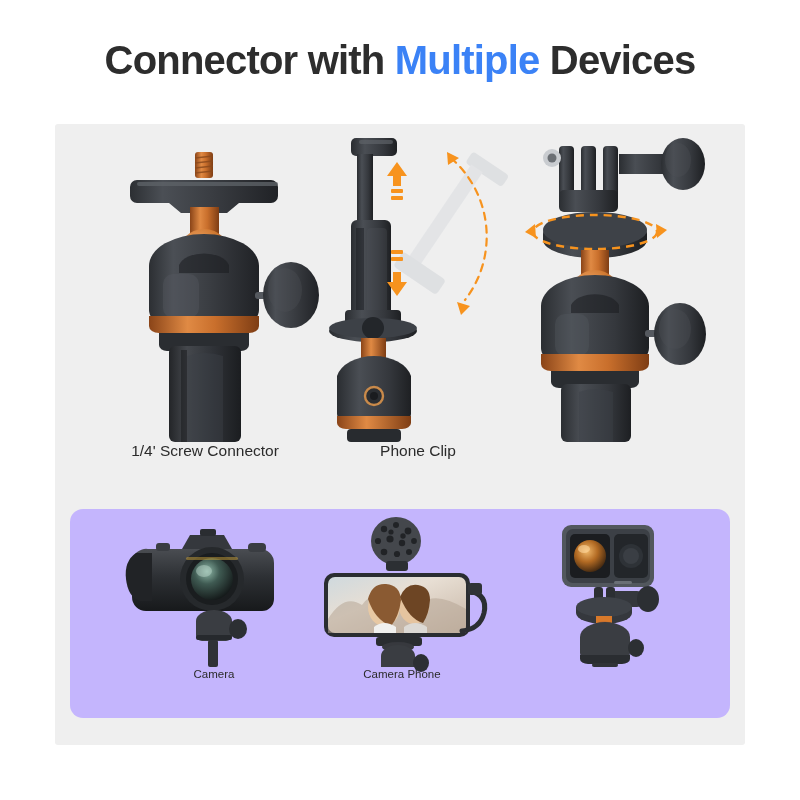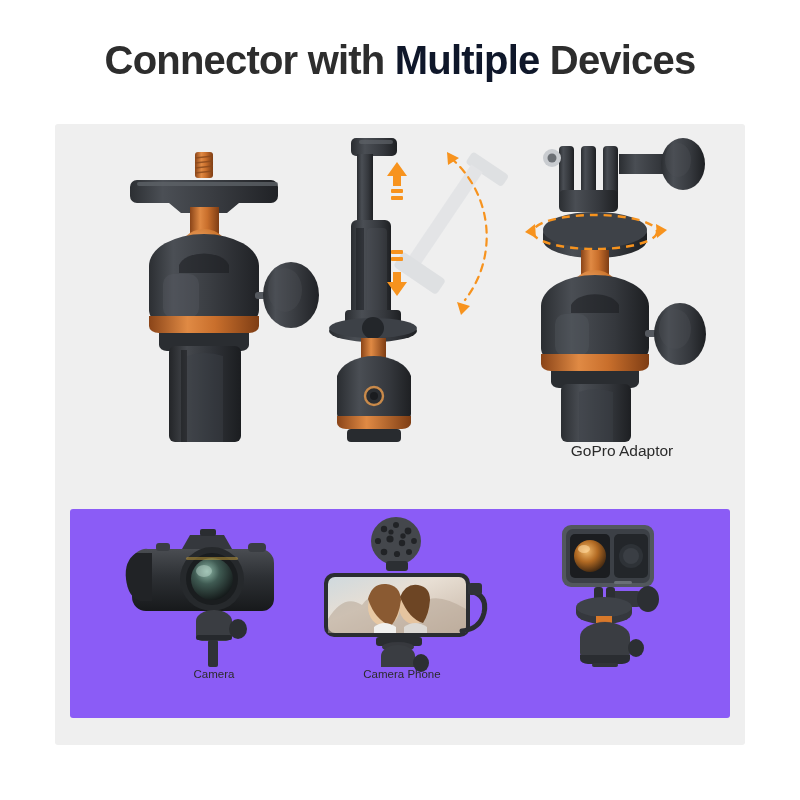--- a/index.html
+++ b/index.html
@@ -11,21 +11,21 @@
   }
   .page { position: relative; width: 800px; height: 800px; background: #fff; }
 
   
   .title {
     position: absolute; left: 0; top: 38px; width: 800px;
     text-align: center;
     font-size: 40px; font-weight: bold; letter-spacing: -0.8px;
     color: #2d2d2d; white-space: nowrap;
   }
-  .title .hl { color: #0f172a; }
+  .title .hl { color: #3b82f6; }
 
   
   .gray-panel {
     position: absolute; left: 55px; top: 124px;
     width: 690px; height: 621px;
     background: #efefef; border-radius: 3px;
   }
 
   
   .acc-row {
@@ -35,21 +35,21 @@
   .acc-art  { position: absolute; left: 0; top: 0; width: 100%; height: 318px; }
   .acc-label {
     position: absolute; left: 0; top: 318px; width: 100%;
     text-align: center; font-size: 15.5px; color: #2b2b2b;
   }
 
   
   .white-card {
     position: absolute; left: 15px; top: 385px;
     width: 660px; height: 209px;
-    background: #8b5cf6; border-radius: 3px;
+    background: #c4b5fd; border-radius: 13px;
   }
   .dev-cell { position: absolute; top: 0; height: 209px; }
   .dev-art  { position: absolute; left: 0; top: 6px; width: 100%; height: 152px; }
   .dev-label {
     position: absolute; left: 0; top: 158px; width: 100%;
     text-align: center; font-size: 11.5px; color: #2b2b2b; line-height: 15px;
   }
 
   svg { display: block; width: 100%; height: 100%; overflow: visible; }
 </style>
@@ -119,20 +119,21 @@
             <ellipse cx="210" cy="166" rx="17" ry="22" fill="#4d5157" opacity="0.35"></ellipse>
 
             <path d="M74 192 h110 v10 a10 7 0 0 1 -10 7 h-90 a10 7 0 0 1 -10 -7 z" fill="url(#copG)"></path>
 
             <path d="M84 209 h90 v12 a8 6 0 0 1 -8 6 h-74 a8 6 0 0 1 -8 -6 z" fill="#2a2d31"></path>
             <rect x="94" y="222" width="72" height="96" rx="6" fill="url(#legG)"></rect>
             <path d="M112 232 q18 -6 36 0 v86 h-36 z" fill="#3c4046" opacity="0.45"></path>
             <rect x="106" y="226" width="6" height="92" fill="#15171a" opacity="0.5"></rect>
           </svg>
         </div>
+        <div class="acc-label">1/4' Screw Connector</div>
       </div>
 
       <div class="acc-cell" style="left:268px; width:190px;">
         <div class="acc-art">
           <svg viewBox="0 0 190 318">
             <defs>
               <linearGradient id="clipG" x1="0" y1="0" x2="1" y2="0">
                 <stop offset="0" stop-color="#2a2d31"></stop>
                   <stop offset="0.3" stop-color="#4a4e54"></stop>
                 <stop offset="0.7" stop-color="#35383d"></stop>
@@ -180,20 +181,21 @@
 
             <rect x="38" y="214" width="25" height="26" fill="url(#copG2)"></rect>
 
             <path d="M14 252 a38 26 0 0 1 74 0 v38 a10 10 0 0 1 -10 10 h-54 a10 10 0 0 1 -10 -10 z" fill="url(#clipG)"></path>
             <circle cx="51" cy="272" r="9" fill="#2b2e32" stroke="#c98a4a" stroke-width="2.4"></circle>
             <circle cx="51" cy="272" r="4" fill="#1a1c1f"></circle>
             <path d="M14 292 h74 v7 a9 6 0 0 1 -9 6 h-56 a9 6 0 0 1 -9 -6 z" fill="url(#copG2)"></path>
             <rect x="24" y="305" width="54" height="13" rx="4" fill="#282b2f"></rect>
           </svg>
         </div>
+        <div class="acc-label">Phone Clip</div>
       </div>
 
       <div class="acc-cell" style="left:452px; width:230px;">
         <div class="acc-art">
           <svg viewBox="0 0 230 318">
             <defs>
               <linearGradient id="gpG" x1="0" y1="0" x2="1" y2="0">
                 <stop offset="0" stop-color="#2b2e32"></stop>
                   <stop offset="0.28" stop-color="#4a4e54"></stop>
                 <stop offset="0.68" stop-color="#35383d"></stop>
@@ -240,21 +242,20 @@
             <rect x="138" y="206" width="17" height="7" rx="3" fill="#55595f"></rect>
             <ellipse cx="173" cy="210" rx="26" ry="31" fill="url(#gpG)"></ellipse>
             <ellipse cx="168" cy="205" rx="16" ry="20" fill="#4d5157" opacity="0.35"></ellipse>
 
             <path d="M34 230 h108 v10 a10 7 0 0 1 -10 7 h-88 a10 7 0 0 1 -10 -7 z" fill="url(#copG3)"></path>
             <path d="M44 247 h88 v11 a8 6 0 0 1 -8 6 h-72 a8 6 0 0 1 -8 -6 z" fill="#2a2d31"></path>
             <rect x="54" y="260" width="70" height="58" rx="6" fill="url(#gpG)"></rect>
             <path d="M72 268 q17 -6 34 0 v50 h-34 z" fill="#3c4046" opacity="0.45"></path>
           </svg>
         </div>
-        <div class="acc-label">GoPro Adaptor</div>
       </div>
 
     </div>
 
     <div class="white-card">
 
       <div class="dev-cell" style="left:34px; width:220px;">
         <div class="dev-art">
           <svg viewBox="0 0 220 152">
             <defs>

